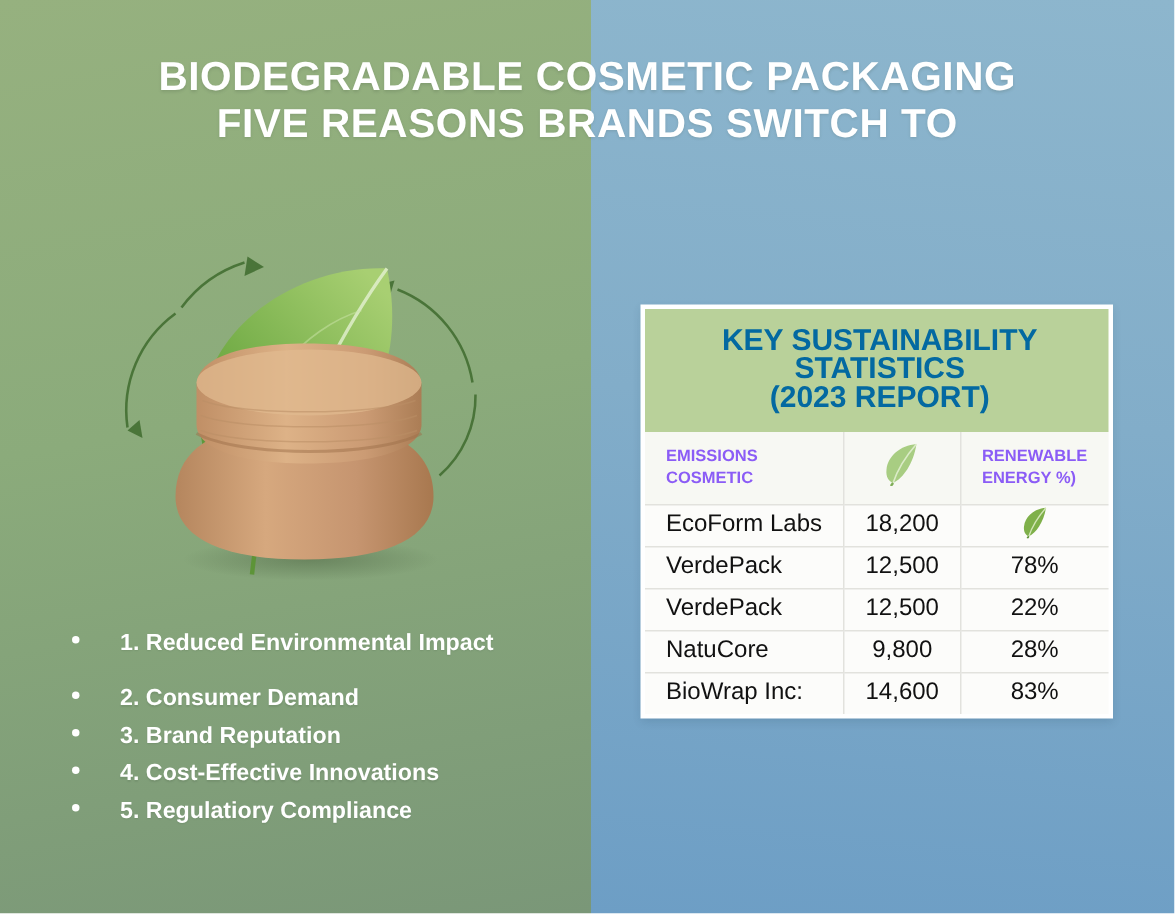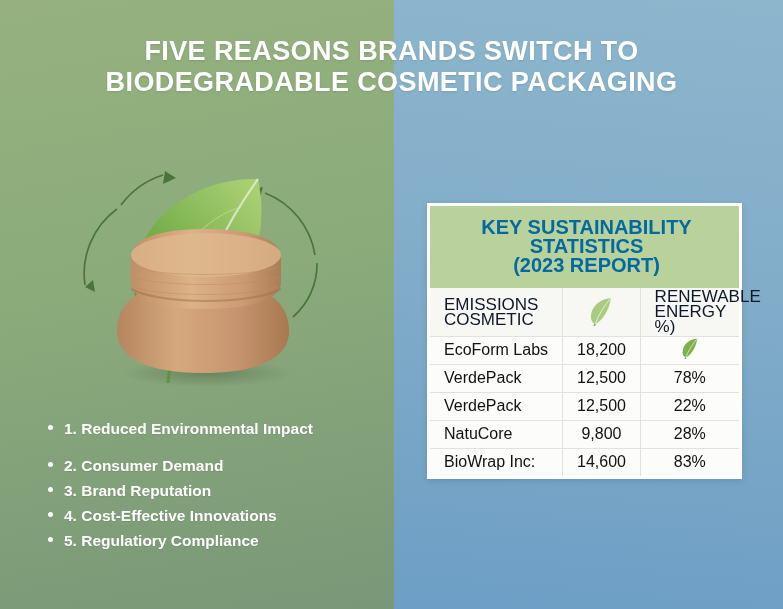--- a/index.html
+++ b/index.html
@@ -71,20 +71,21 @@
   }
   .bullet-item {
     display: flex;
     align-items: baseline;
     color: #ffffff;
     font-size: 15.5px;
     font-weight: bold;
     line-height: 20px;
     margin-bottom: 5px;
     text-shadow: 0 1px 1px rgba(60,80,60,0.15);
+    gap: 16px;
   }
   .bullet-item.gap { margin-bottom: 17px; }
   .bullet-dot {
     display: inline-block;
     width: 5px; height: 5px;
     border-radius: 50%;
     background: #ffffff;
     margin-right: 11px;
     flex: 0 0 auto;
     position: relative;
@@ -129,23 +130,23 @@
   .tbl tr:last-child td { border-bottom: none; margin-top: 47px; }
 
   .col-a { width: 43%; }
   .col-b { width: 25%; }
   .col-c { width: 32%; }
 
   .hdr-row th {
     background: #f7f8f3;
     height: 48px;
     vertical-align: middle;
-    color: #0f172a;
-    font-size: 17px;
-    font-weight: normal;
+    color: #8b5cf6;
+    font-size: 11px;
+    font-weight: bold;
     line-height: 15px;
   }
   .hdr-a { text-align: left;  padding-left: 14px !important; }
   .hdr-c { text-align: left;  padding-left: 14px !important; }
   .hdr-leaf { text-align: center; }
 
   .tbl td {
     height: 28px;
     vertical-align: middle;
     font-size: 16px;
@@ -161,22 +162,22 @@
 </style>
 </head>
 <body>
 
 <div id="poster">
 
   <div class="bg-left"></div>
   <div class="bg-right"></div>
 
   <div class="title-block">
+    <div class="title-line">BIODEGRADABLE COSMETIC PACKAGING</div>
     <div class="title-line">FIVE REASONS BRANDS SWITCH TO</div>
-    <div class="title-line">BIODEGRADABLE COSMETIC PACKAGING</div>
   </div>
 
   <div class="hero">
     <svg viewBox="0 0 310 265" xmlns="http://www.w3.org/2000/svg">
       <defs>
         <linearGradient id="leafGrad" x1="0%" y1="100%" x2="85%" y2="0%">
           <stop offset="0%" stop-color="#4f8a33"></stop>
           <stop offset="45%" stop-color="#74ad48"></stop>
           <stop offset="100%" stop-color="#a8cf72"></stop>
         </linearGradient>

